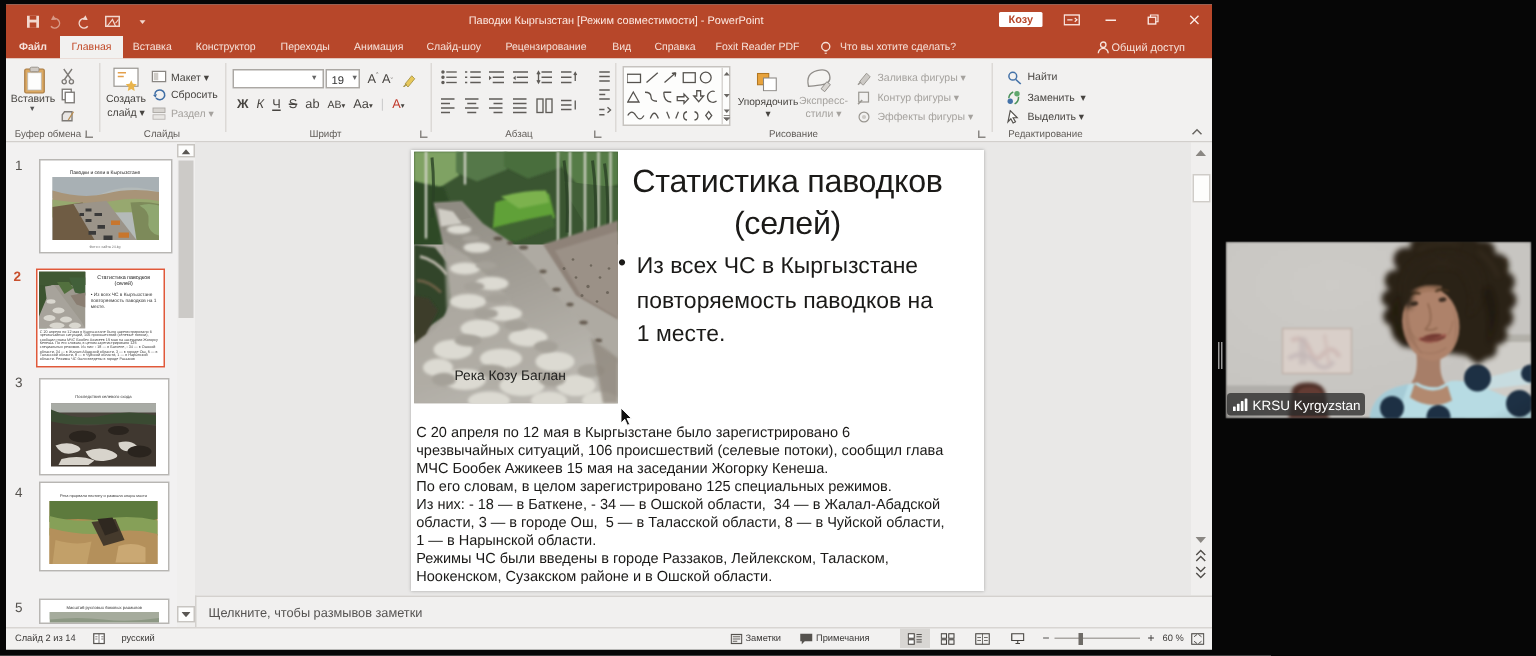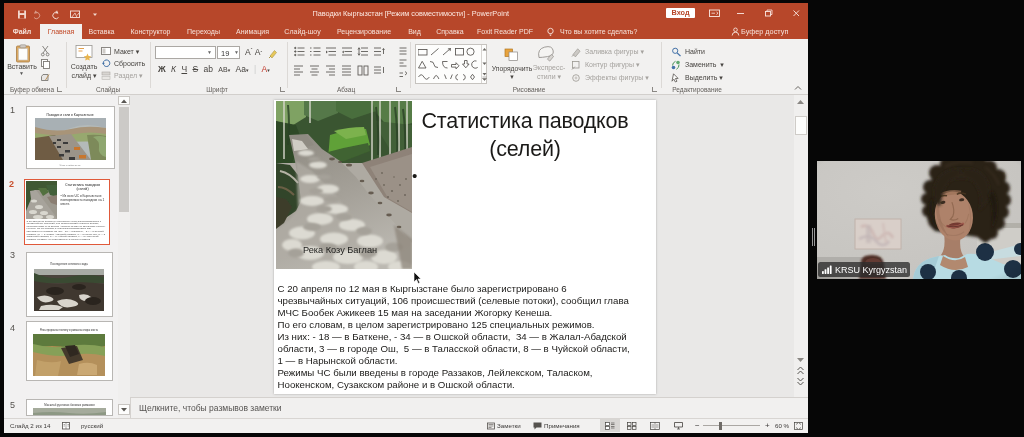--- a/index.html
+++ b/index.html
@@ -28,21 +28,21 @@
     <path d="M17.5 4 a3.2 3.2 0 1 1 -0.5 4.5" stroke="#d89a87"></path>
     <path d="M18.5 1.2l-1.4 3.2 3.4-.2z" fill="#d89a87" stroke="none"></path>
     <path d="M41 4 a3.2 3.2 0 1 0 0.5 4.5"></path>
     <path d="M40 1.2l1.4 3.2-3.4-.2z" fill="#f2d8ce" stroke="none"></path>
     <rect x="53.5" y="2" width="9" height="6.5"></rect>
     <path d="M54.5 8.5l3.5-4.5 2 4.5M60 6.5l2-2.5" stroke-width="0.8"></path>
     <path d="M76 4.5l2 2.5 2-2.5z" fill="#f2d8ce" stroke="none"></path>
   </g>
 </svg>
 <div class="a" style="left:309px;top:9px;width:200px;font-size:7.3px;text-align:right;color:#fdeae3">Паводки Кыргызстан [Режим совместимости]  -  PowerPoint</div>
-<div class="a" style="left:666px;top:8px;width:29px;height:10px;background:#fff;border-radius:1px;color:#b7472a;font-size:7.3px;font-weight:bold;text-align:center;line-height:10px">Вход</div>
+<div class="a" style="left:666px;top:8px;width:29px;height:10px;background:#fff;border-radius:1px;color:#b7472a;font-size:7.3px;font-weight:bold;text-align:center;line-height:10px">Козу</div>
 <svg class="a" style="left:709px;top:9px" width="92" height="9" viewBox="0 0 92 9">
   <g stroke="#fbe9e3" fill="none" stroke-width="0.9">
     <rect x="0.5" y="1" width="10" height="6.5"></rect>
     <path d="M2.5 4.2h3.5M7.5 3l1.5 1.2L7.5 5.5" stroke-width="0.8"></path>
     <path d="M28 4.5h7"></path>
     <rect x="56.5" y="2.5" width="5" height="4.5"></rect>
     <path d="M58 2.5V1h5v4.5h-1.5" stroke-width="0.8"></path>
     <path d="M84.5 1.5l5.5 5.5M90 1.5l-5.5 5.5"></path>
   </g>
 </svg>
@@ -61,21 +61,21 @@
 <div class="tab" style="left:476px;width:58px">Foxit Reader PDF</div>
 <svg class="a" style="left:546px;top:27px" width="9" height="11" viewBox="0 0 9 11">
     <circle cx="4.5" cy="4" r="2.7" fill="none" stroke="#f6e2da" stroke-width="0.9"></circle>
     <path d="M3.5 7h2M3.8 8.5h1.4" stroke="#f6e2da" stroke-width="0.8" fill="none"></path>
   </svg>
 <div class="tab" style="left:560px;width:86px;text-align:left">Что вы хотите сделать?</div>
 <svg class="a" style="left:731px;top:27px" width="9" height="10" viewBox="0 0 9 10">
     <circle cx="4.5" cy="2.8" r="1.8" fill="none" stroke="#f6e2da" stroke-width="0.9"></circle>
     <path d="M1.2 8.5a3.3 3.3 0 0 1 6.6 0" fill="none" stroke="#f6e2da" stroke-width="0.9"></path>
   </svg>
-<div class="tab" style="left:741px;width:60px;text-align:left;font-size:7.3px">Буфер доступ</div>
+<div class="tab" style="left:741px;width:60px;text-align:left;font-size:7.3px">Общий доступ</div>
 
 <div class="a" style="left:4px;top:39px;width:804px;height:56px;background:#f2f1f0;border-bottom:1px solid #d2cfcc">
   <svg class="a" style="left:9px;top:5px" width="20" height="19" viewBox="0 0 20 19">
     <rect x="3.5" y="2" width="13" height="16" rx="1" fill="#dba963" stroke="#a87b43" stroke-width="0.8"></rect>
     <rect x="5.5" y="4.5" width="9" height="11.5" fill="#fdfdfc" stroke="#bbb" stroke-width="0.5"></rect>
     <rect x="7" y="0.8" width="6" height="3" rx="1" fill="#cfcac4" stroke="#948d86" stroke-width="0.6"></rect>
   </svg>
   <div class="a rtext" style="left:2px;top:24px;width:32px;text-align:center">Вставить</div>
   <div class="a" style="left:15px;top:31px;font-size:5px;color:#555">▼</div>
   <svg class="a" style="left:36px;top:6px" width="14" height="38" viewBox="0 0 14 38">
@@ -509,20 +509,21 @@
       </g>
 
       <path d="M118 124l18 14v30h-10z" fill="#8d857a" opacity="0.75" filter="url(#soft)"></path>
       <text x="27" y="152" font-size="9.2" fill="#222220">Река Козу Баглан</text>
     </svg>
   </div>
 
   <div class="a" style="left:131px;top:8px;width:240px;font-size:21.5px;line-height:27.5px;color:#1b1a18;text-align:center;letter-spacing:-0.2px">Статистика паводков (селей)</div>
 
   <div class="a" style="left:138px;top:67px;width:14px;font-size:15.3px;color:#1b1a18">•</div>
+  <div class="a" style="left:150.5px;top:67px;width:225px;font-size:15.3px;line-height:22.6px;color:#1b1a18">Из всех ЧС в Кыргызстане<br>повторяемость паводков на<br>1 месте.</div>
 
   <div class="a" style="left:3.5px;top:183px;width:376px;font-size:9.7px;line-height:12.05px;color:#1b1a18;white-space:nowrap">С 20 апреля по 12 мая в Кыргызстане было зарегистрировано 6<br>чрезвычайных ситуаций, 106 происшествий (селевые потоки), сообщил глава<br>МЧС Бообек Ажикеев 15 мая на заседании Жогорку Кенеша.<br>По его словам, в целом зарегистрировано 125 специальных режимов.<br>Из них: - 18 — в Баткене, - 34 — в Ошской области,&nbsp; 34 — в Жалал-Абадской<br>области, 3 — в городе Ош,&nbsp; 5 — в Таласской области, 8 — в Чуйской области,<br>1 — в Нарынской области.<br>Режимы ЧС были введены в городе Раззаков, Лейлекском, Таласком,<br>Ноокенском, Сузакском районе и в Ошской области.</div>
 </div>
 
 <svg class="a" style="left:413px;top:272px" width="9" height="13" viewBox="0 0 9 13">
     <path d="M1 0v10l2.5-2.5 1.8 4 1.5-.7-1.8-3.8H8z" fill="#111" stroke="#fff" stroke-width="0.6"></path>
   </svg>
 
 <div class="a" style="left:793.5px;top:95px;width:14.5px;height:302px;background:#f0efee"></div>
 <svg class="a" style="left:797px;top:99px" width="7" height="5" viewBox="0 0 7 5">

